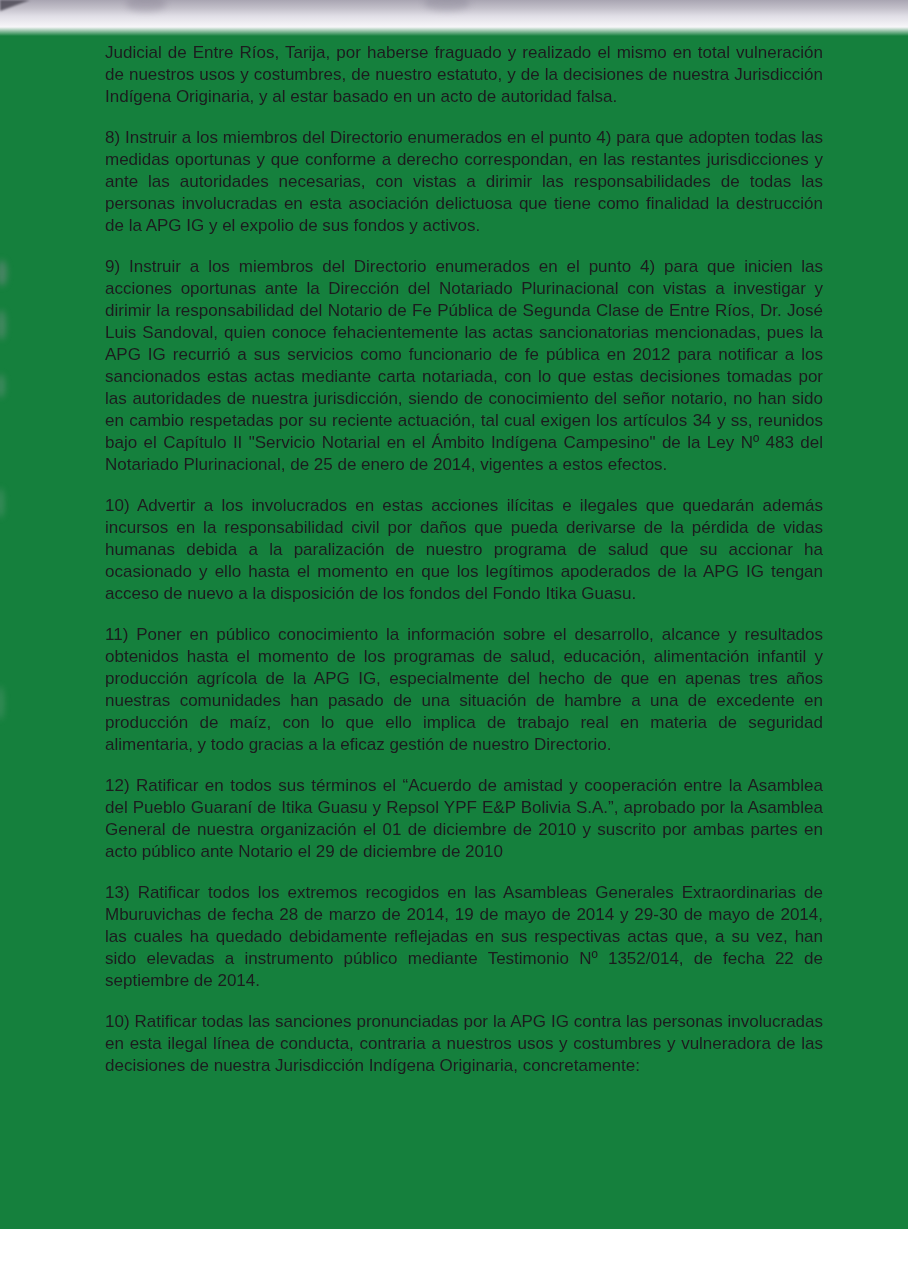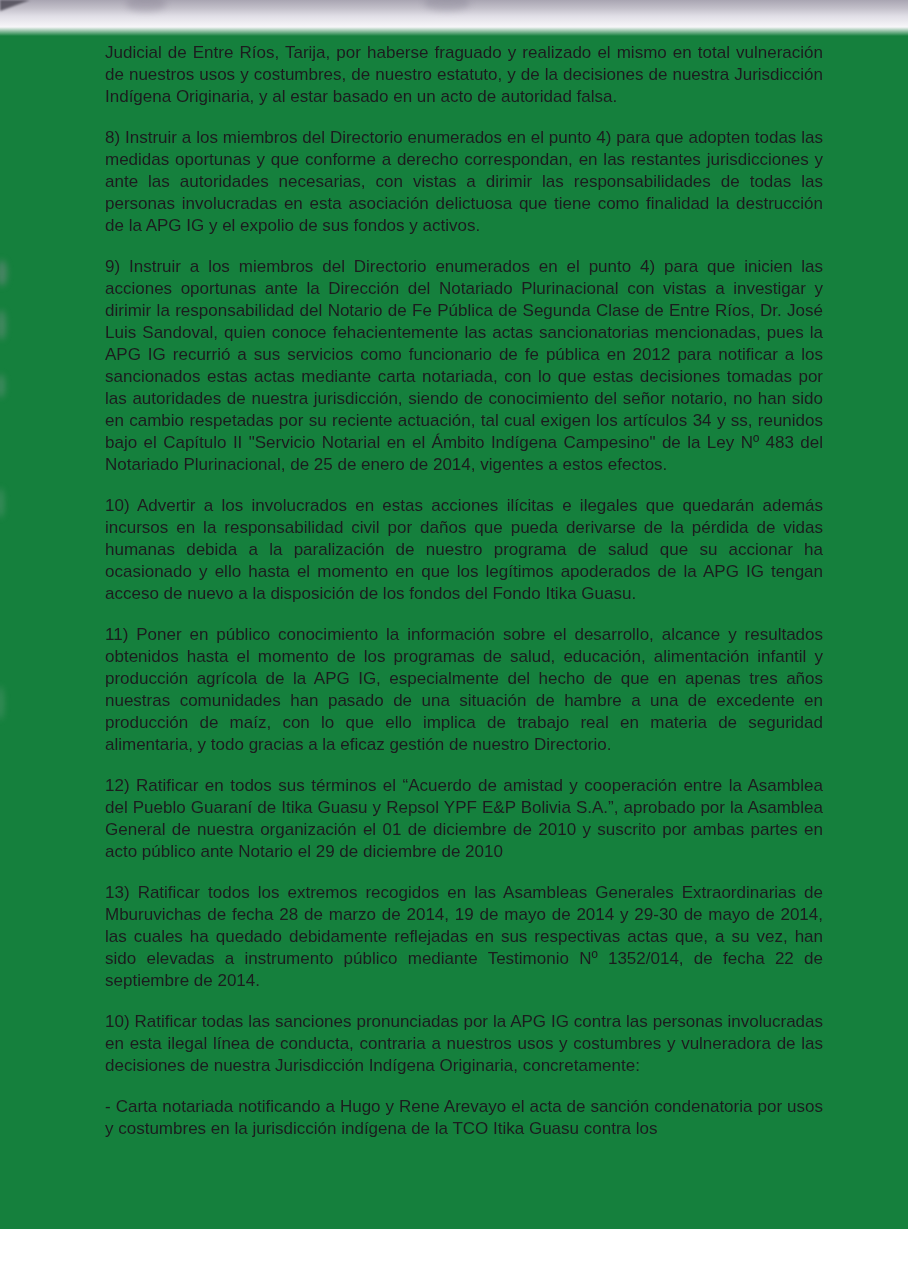--- a/index.html
+++ b/index.html
@@ -86,16 +86,15 @@
 
   <div class="text-block">
     <p class="para">Judicial de Entre Ríos, Tarija, por haberse fraguado y realizado el mismo en total vulneración de nuestros usos y costumbres, de nuestro estatuto, y de la decisiones de nuestra Jurisdicción Indígena Originaria, y al estar basado en un acto de autoridad falsa.</p>
     <p class="para">8) Instruir a los miembros del Directorio enumerados en el punto 4) para que adopten todas las medidas oportunas y que conforme a derecho correspondan, en las restantes jurisdicciones y ante las autoridades necesarias, con vistas a dirimir las responsabilidades de todas las personas involucradas en esta asociación delictuosa que tiene como finalidad la destrucción de la APG IG y el expolio de sus fondos y activos.</p>
     <p class="para">9) Instruir a los miembros del Directorio enumerados en el punto 4) para que inicien las acciones oportunas ante la Dirección del Notariado Plurinacional con vistas a investigar y dirimir la responsabilidad del Notario de Fe Pública de Segunda Clase de Entre Ríos, Dr. José Luis Sandoval, quien conoce fehacientemente las actas sancionatorias mencionadas, pues la APG IG recurrió a sus servicios como funcionario de fe pública en 2012 para notificar a los sancionados estas actas mediante carta notariada, con lo que estas decisiones tomadas por las autoridades de nuestra jurisdicción, siendo de conocimiento del señor notario, no han sido en cambio respetadas por su reciente actuación, tal cual exigen los artículos 34 y ss, reunidos bajo el Capítulo II "Servicio Notarial en el Ámbito Indígena Campesino" de la Ley Nº 483 del Notariado Plurinacional, de 25 de enero de 2014, vigentes a estos efectos.</p>
     <p class="para">10) Advertir a los involucrados en estas acciones ilícitas e ilegales que quedarán además incursos en la responsabilidad civil por daños que pueda derivarse de la pérdida de vidas humanas debida a la paralización de nuestro programa de salud que su accionar ha ocasionado y ello hasta el momento en que los legítimos apoderados de la APG IG tengan acceso de nuevo a la disposición de los fondos del Fondo Itika Guasu.</p>
     <p class="para">11) Poner en público conocimiento la información sobre el desarrollo, alcance y resultados obtenidos hasta el momento de los programas de salud, educación, alimentación infantil y producción agrícola de la APG IG, especialmente del hecho de que en apenas tres años nuestras comunidades han pasado de una situación de hambre a una de excedente en producción de maíz, con lo que ello implica de trabajo real en materia de seguridad alimentaria, y todo gracias a la eficaz gestión de nuestro Directorio.</p>
     <p class="para">12) Ratificar en todos sus términos el “Acuerdo de amistad y cooperación entre la Asamblea del Pueblo Guaraní de Itika Guasu y Repsol YPF E&amp;P Bolivia S.A.”, aprobado por la Asamblea General de nuestra organización el 01 de diciembre de 2010 y suscrito por ambas partes en acto público ante Notario el 29 de diciembre de 2010</p>
     <p class="para">13) Ratificar todos los extremos recogidos en las Asambleas Generales Extraordinarias de Mburuvichas de fecha 28 de marzo de 2014, 19 de mayo de 2014 y 29-30 de mayo de 2014, las cuales ha quedado debidamente reflejadas en sus respectivas actas que, a su vez, han sido elevadas a instrumento público mediante Testimonio Nº 1352/014, de fecha 22 de septiembre de 2014.</p>
     <p class="para">10) Ratificar todas las sanciones pronunciadas por la APG IG contra las personas involucradas en esta ilegal línea de conducta, contraria a nuestros usos y costumbres y vulneradora de las decisiones de nuestra Jurisdicción Indígena Originaria, concretamente:</p>
-    <p class="para">- Carta notariada notificando a Hugo y Rene Arevayo el acta de sanción condenatoria por usos y costumbres en la jurisdicción indígena de la TCO Itika Guasu contra los</p>
   </div>
 
 </div>
 
 </body></html>

